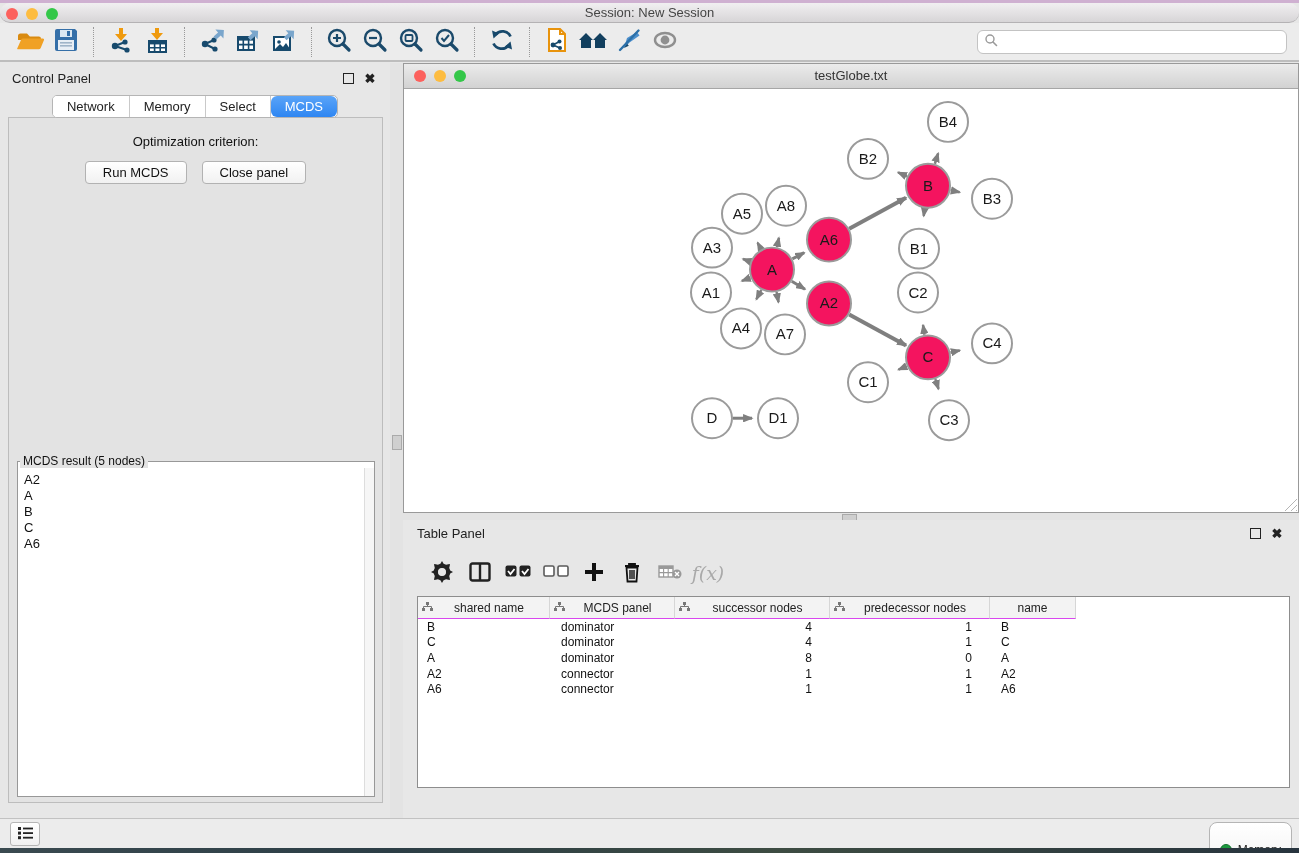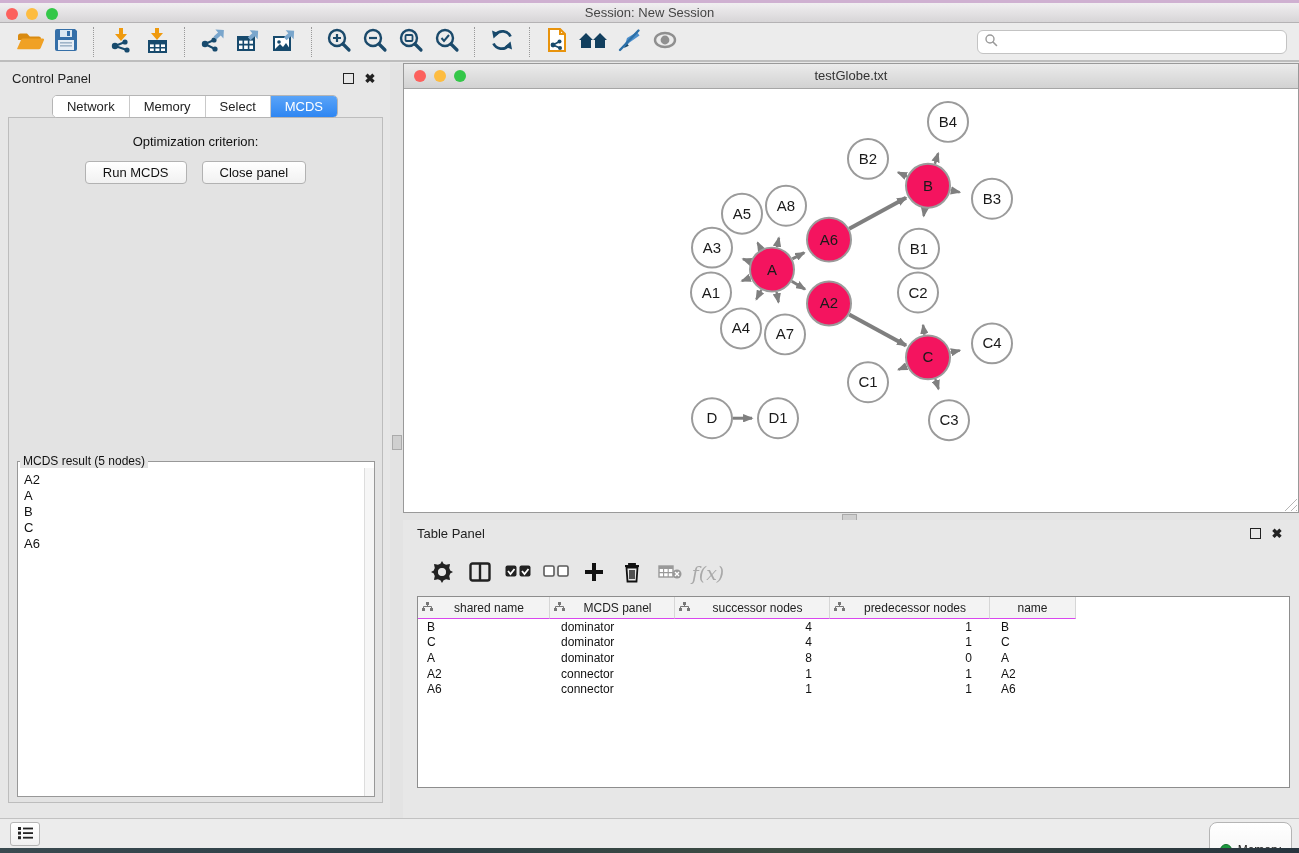--- a/index.html
+++ b/index.html
@@ -2,21 +2,21 @@
 <html><head>
 <meta charset="utf-8">
 <style>
   html,body{margin:0;padding:0;background:#fff;}
   .app{position:relative;width:1299px;height:853px;overflow:hidden;background:#e7e7e7;
        font-family:"Liberation Sans",sans-serif;font-size:13px;color:#1a1a1a;}
 
   
   .top-strip{position:absolute;top:0;left:0;right:0;height:3px;background:#cfb0d1;}
   .titlebar{position:absolute;top:3px;left:0;right:0;height:19px;
-            background:linear-gradient(#f1eff1,#d7d5d7);border-bottom:1px solid #b4b2b4;}
+            background:linear-gradient(#f1eff1,#d7d5d7);border-bottom:1px solid #b4b2b4;border-radius:10px;}
   .tl{position:absolute;top:5px;width:12px;height:12px;border-radius:50%;}
   .tl.red{left:6px;background:#fc615d;}
   .tl.yellow{left:26px;background:#fdbc40;}
   .tl.green{left:46px;background:#34c749;}
   .titlebar .title{display:block;text-align:center;line-height:19px;color:#454545;font-size:13px;}
 
   
   .toolbar{position:absolute;top:23px;left:0;right:0;height:39px;background:#ececec;
            border-bottom:2px solid #bdbdbd;display:flex;align-items:center;padding:0 12px;box-sizing:border-box;}
   .tbtn{width:36px;height:32px;display:flex;align-items:center;justify-content:center;flex:none;}
@@ -31,21 +31,21 @@
   .panel-head{height:30px;display:flex;align-items:center;padding:0 12px;}
   .panel-head .ph-title{flex:1;font-size:13px;color:#222;}
   .winbtn{width:16px;height:16px;display:flex;align-items:center;justify-content:center;margin-left:6px;}
   .float-sq{width:9px;height:9px;border:1.6px solid #222;display:inline-block;}
   .close-x{font-size:13px;font-weight:bold;color:#222;line-height:1;}
 
   .seg{display:inline-flex;border:1px solid #b5b5b5;border-radius:5px;overflow:hidden;background:#fff;}
   .seg-tab{padding:3px 14px;font-size:13px;color:#222;background:#fff;border-right:1px solid #c9c9c9;
            display:inline-block;}
   .seg-tab:last-child{border-right:none;}
-  .seg-tab.active{background:linear-gradient(#5aa4f8,#2e86f2);color:#fff;border-right-color:#2e86f2;}
+  .seg-tab.active{background:linear-gradient(#5aa4f8,#2e86f2);color:#fff;border-right-color:#2e86f2;border-radius:6px;}
   .cp-tabs-row{position:absolute;top:32px;left:0;right:0;text-align:center;z-index:2;}
 
   .cp-content{position:absolute;top:54px;left:8px;right:7px;bottom:16px;background:#e3e3e3;
               border:1px solid #bdbdbd;}
   .opt-label{margin-top:16px;text-align:center;font-size:13px;color:#111;}
   .sel-row{margin:9px 34px 0;}
   .fake-select{height:24px;background:#fff;border:1px solid #b9b9b9;border-radius:4px;display:flex;
                align-items:center;position:relative;}
   .fake-select .sel-text{flex:1;padding:0 8px;font-size:13px;white-space:nowrap;overflow:hidden;}
   .sel-stepper{width:18px;height:20px;margin-right:2px;border-radius:4px;background:linear-gradient(#6db0f9,#2c84f1);

